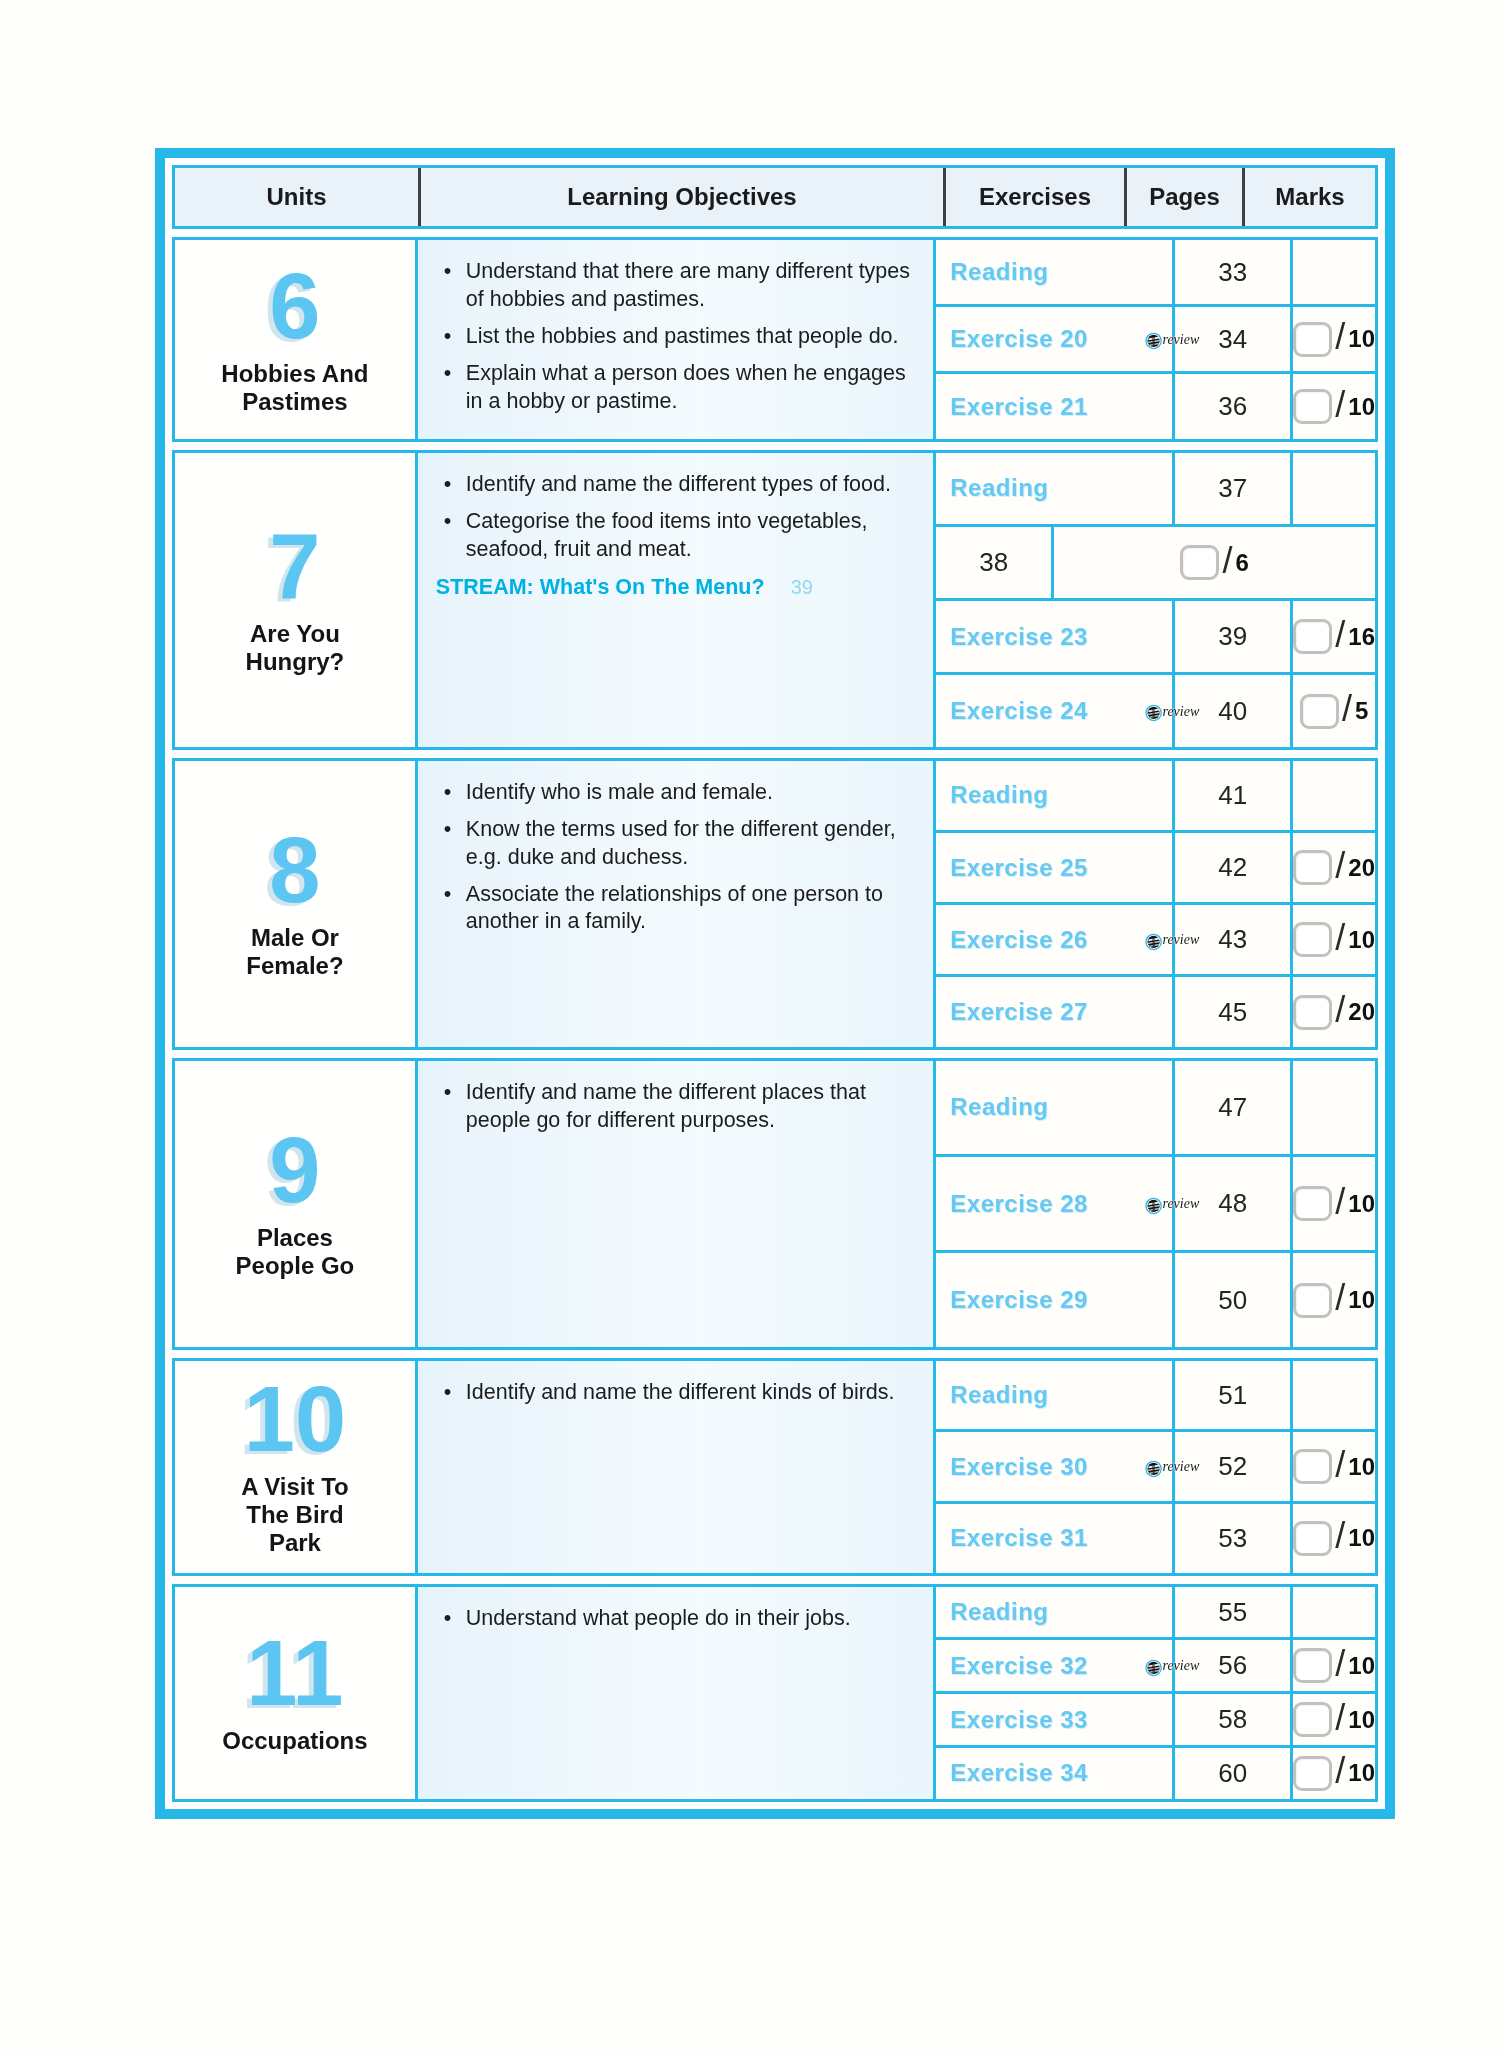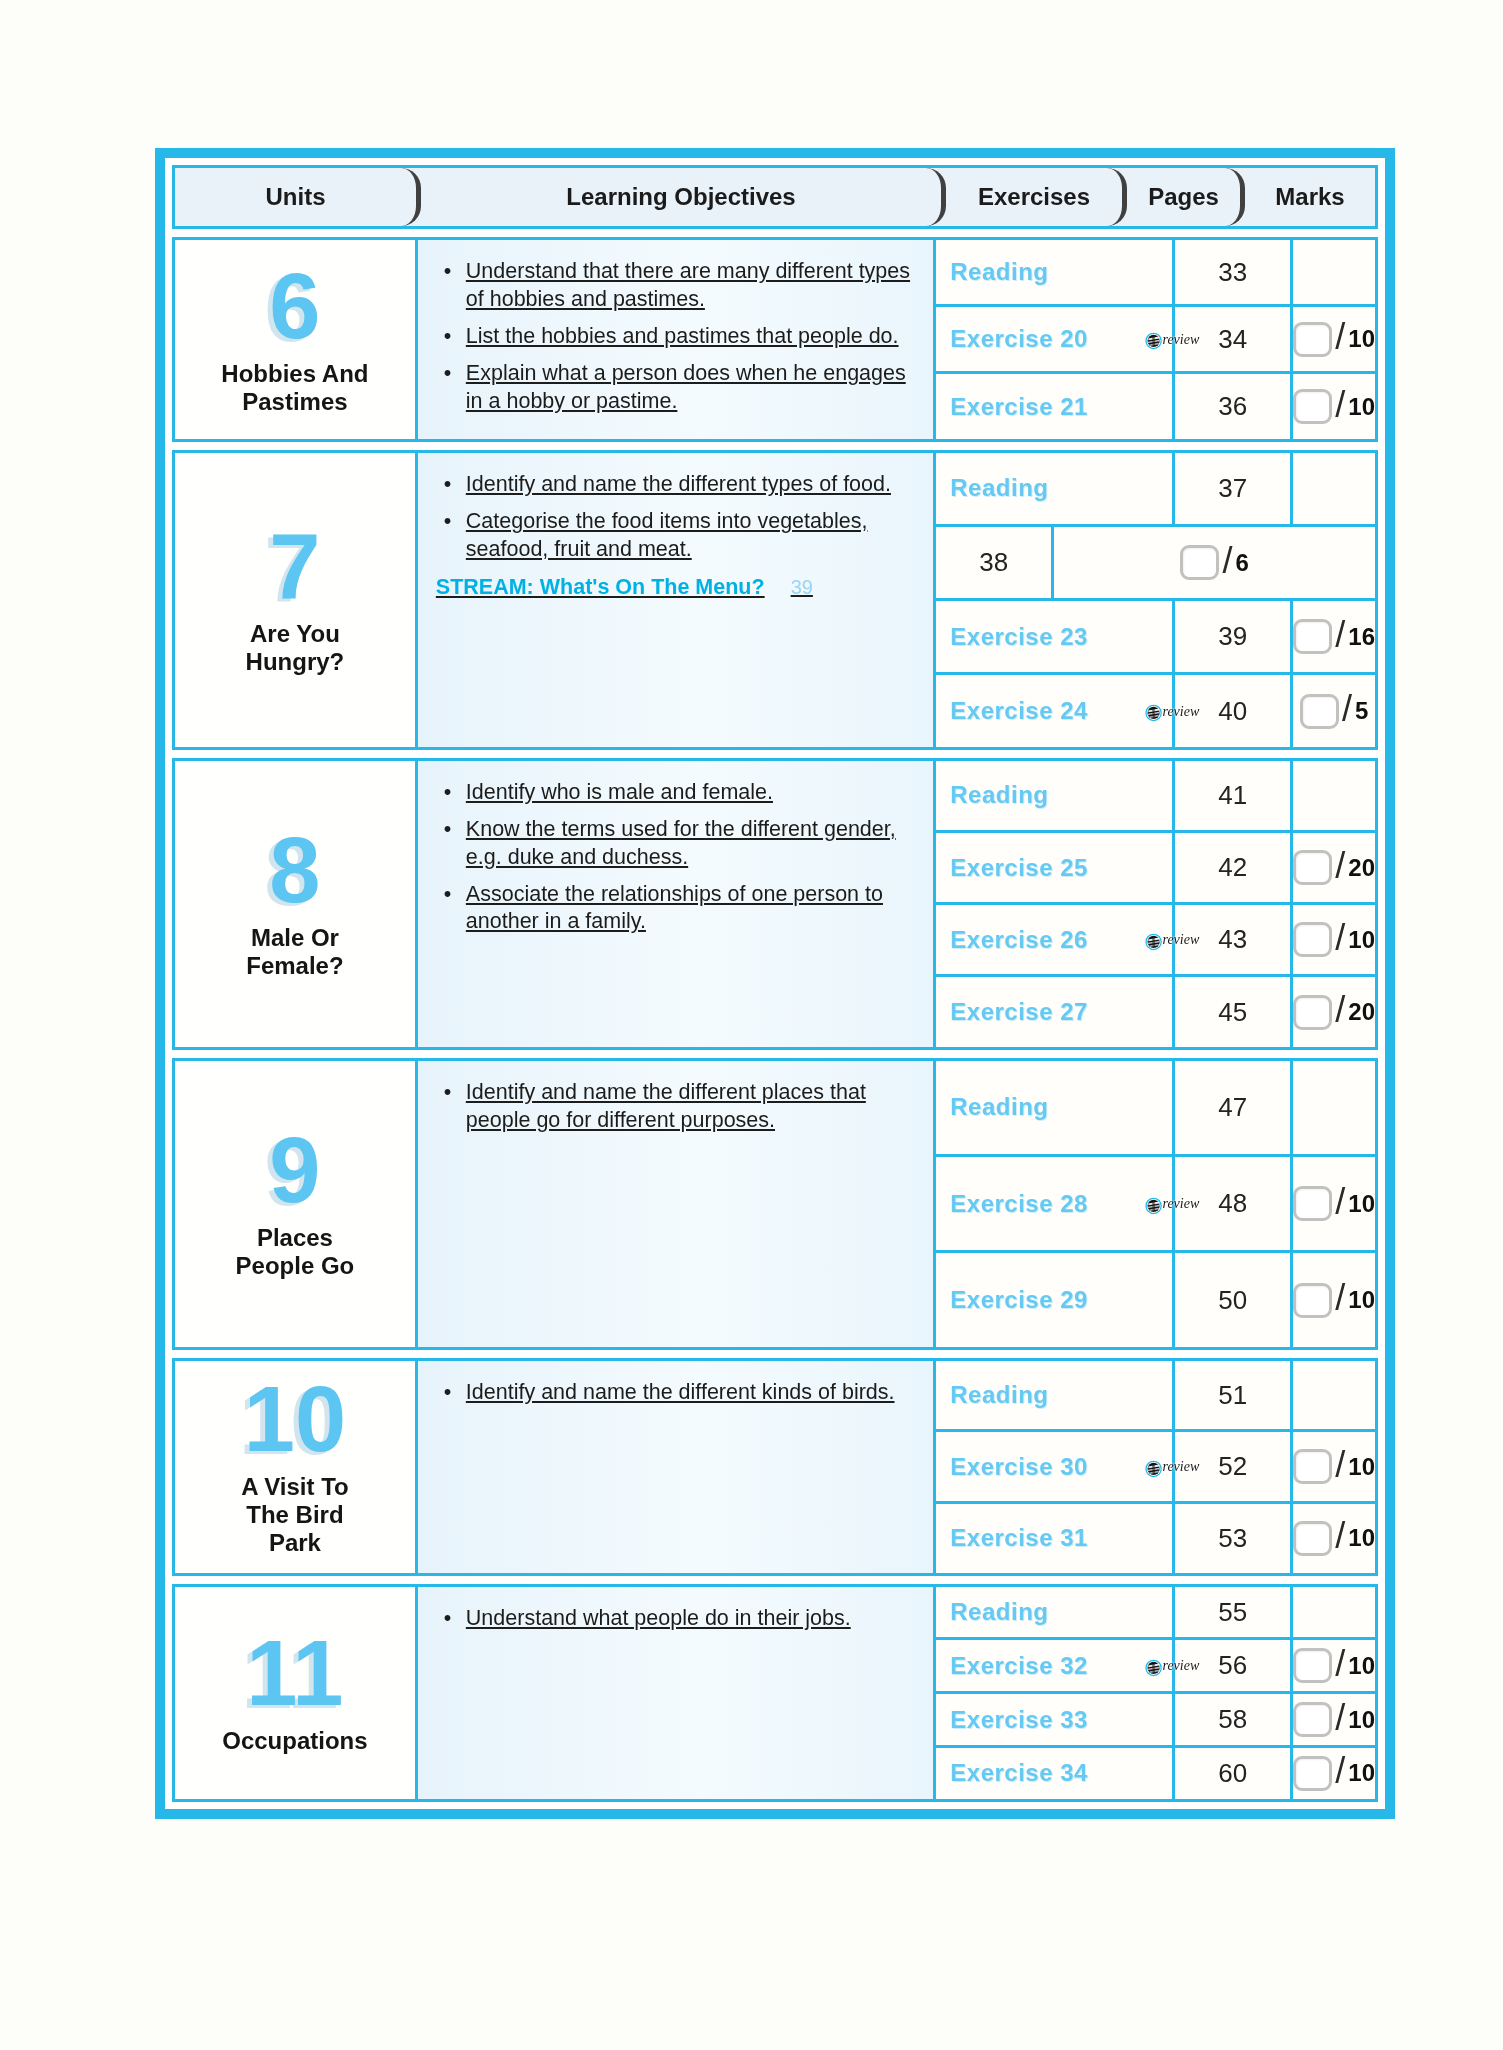--- a/index.html
+++ b/index.html
@@ -35,21 +35,21 @@
   .hcell {
     display: flex; align-items: center; justify-content: center;
     font-size: 24px; font-weight: bold; color: #1b1b1b;
     background: #e9f1f9;
   }
   .c-units { width: 246px; }
   .c-objectives { width: 525px; }
   .c-exercises { width: 181px; }
   .c-pages { width: 118px; }
   .c-marks { flex: 1; }
-  .hcell:not(:last-child) { border-right: 5px solid #404040; border-radius: 20px; }
+  .hcell:not(:last-child) { border-right: 3px solid #404040; }
 
   
   .unit-block { align-items: stretch; }
   #units-container { display: contents; }
   .unit-block:nth-of-type(2) { height: 300px; }
   .unit-block:nth-of-type(3) { height: 292px; }
   .unit-block:nth-of-type(4) { height: 292px; }
   .unit-block:nth-of-type(5) { height: 218px; }
   .unit-block:nth-of-type(6) { height: 218px; }
   .unit-block:nth-of-type(7) { height: 322px; }
@@ -73,21 +73,21 @@
     text-align: center;
     font-size: 24px; line-height: 1.17; font-weight: bold;
     color: #151515;
   }
 
   .objectives-cell {
     width: 525px;
     border-right: 3px solid #25b8e8;
     background: linear-gradient(90deg, #e7f3fb, #f4fbfe 55%, #e9f5fc);
     padding: 18px 16px 14px 18px;
-    display: flex; flex-direction: column; text-decoration: underline;
+    display: flex; flex-direction: column;
   }
   .objectives-list { list-style: none; }
   .objectives-list li {
     position: relative;
     padding-left: 30px;
     font-size: 21.5px;
     line-height: 1.3;
     margin-bottom: 9px;
     color: #1c1c1a;
   }

